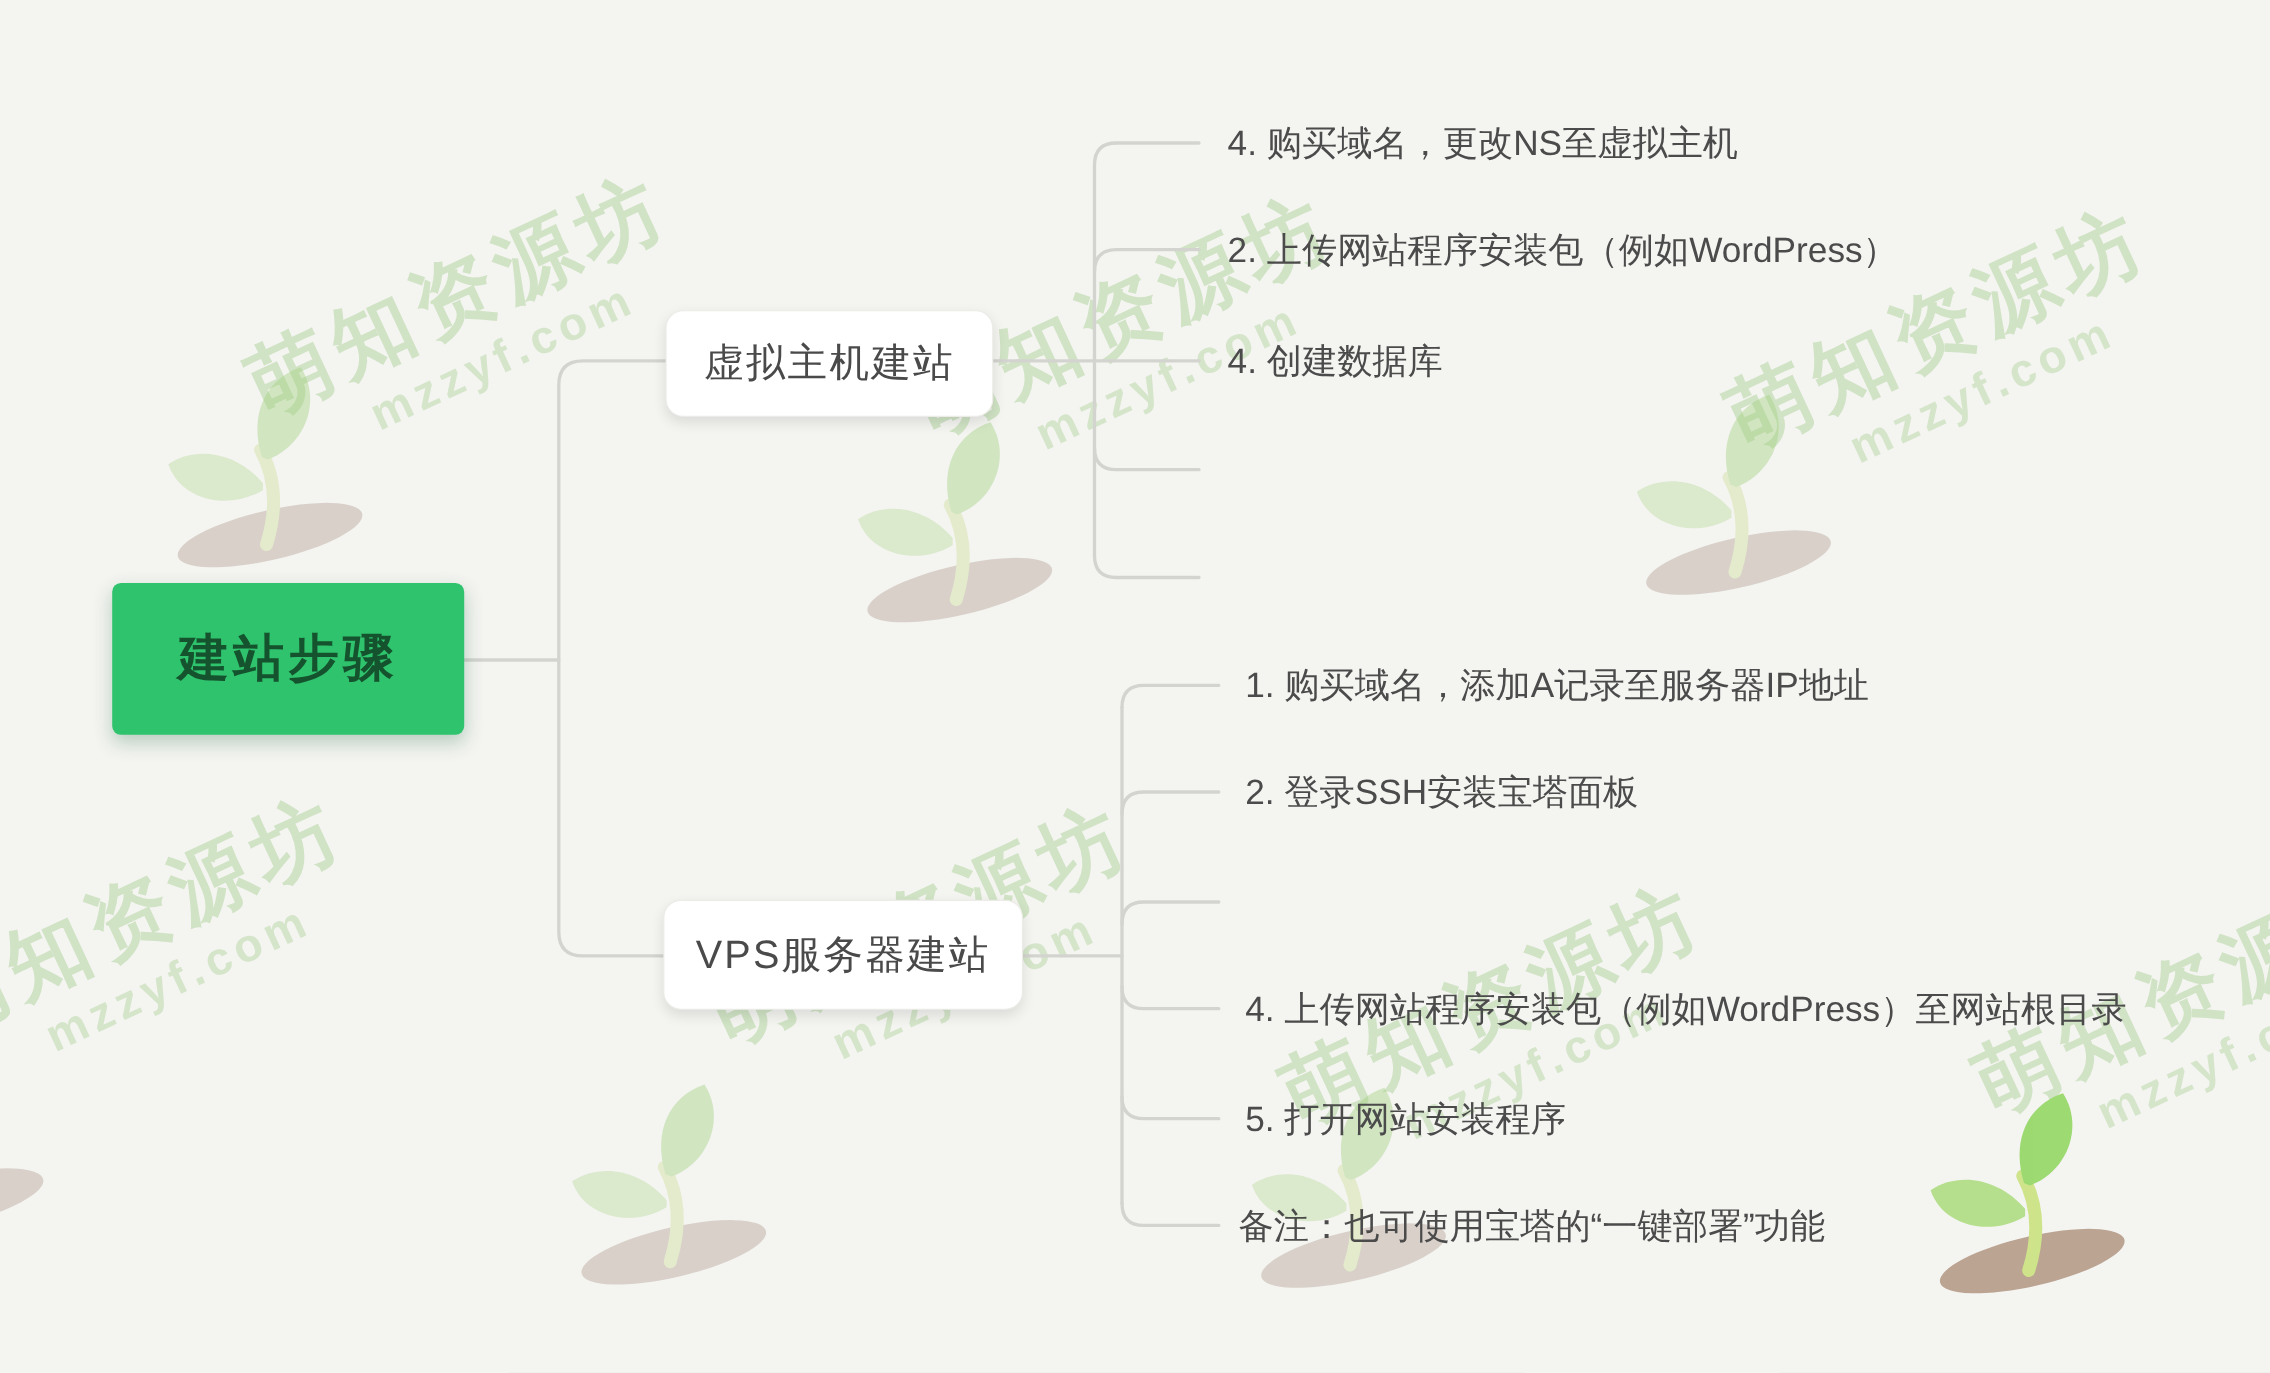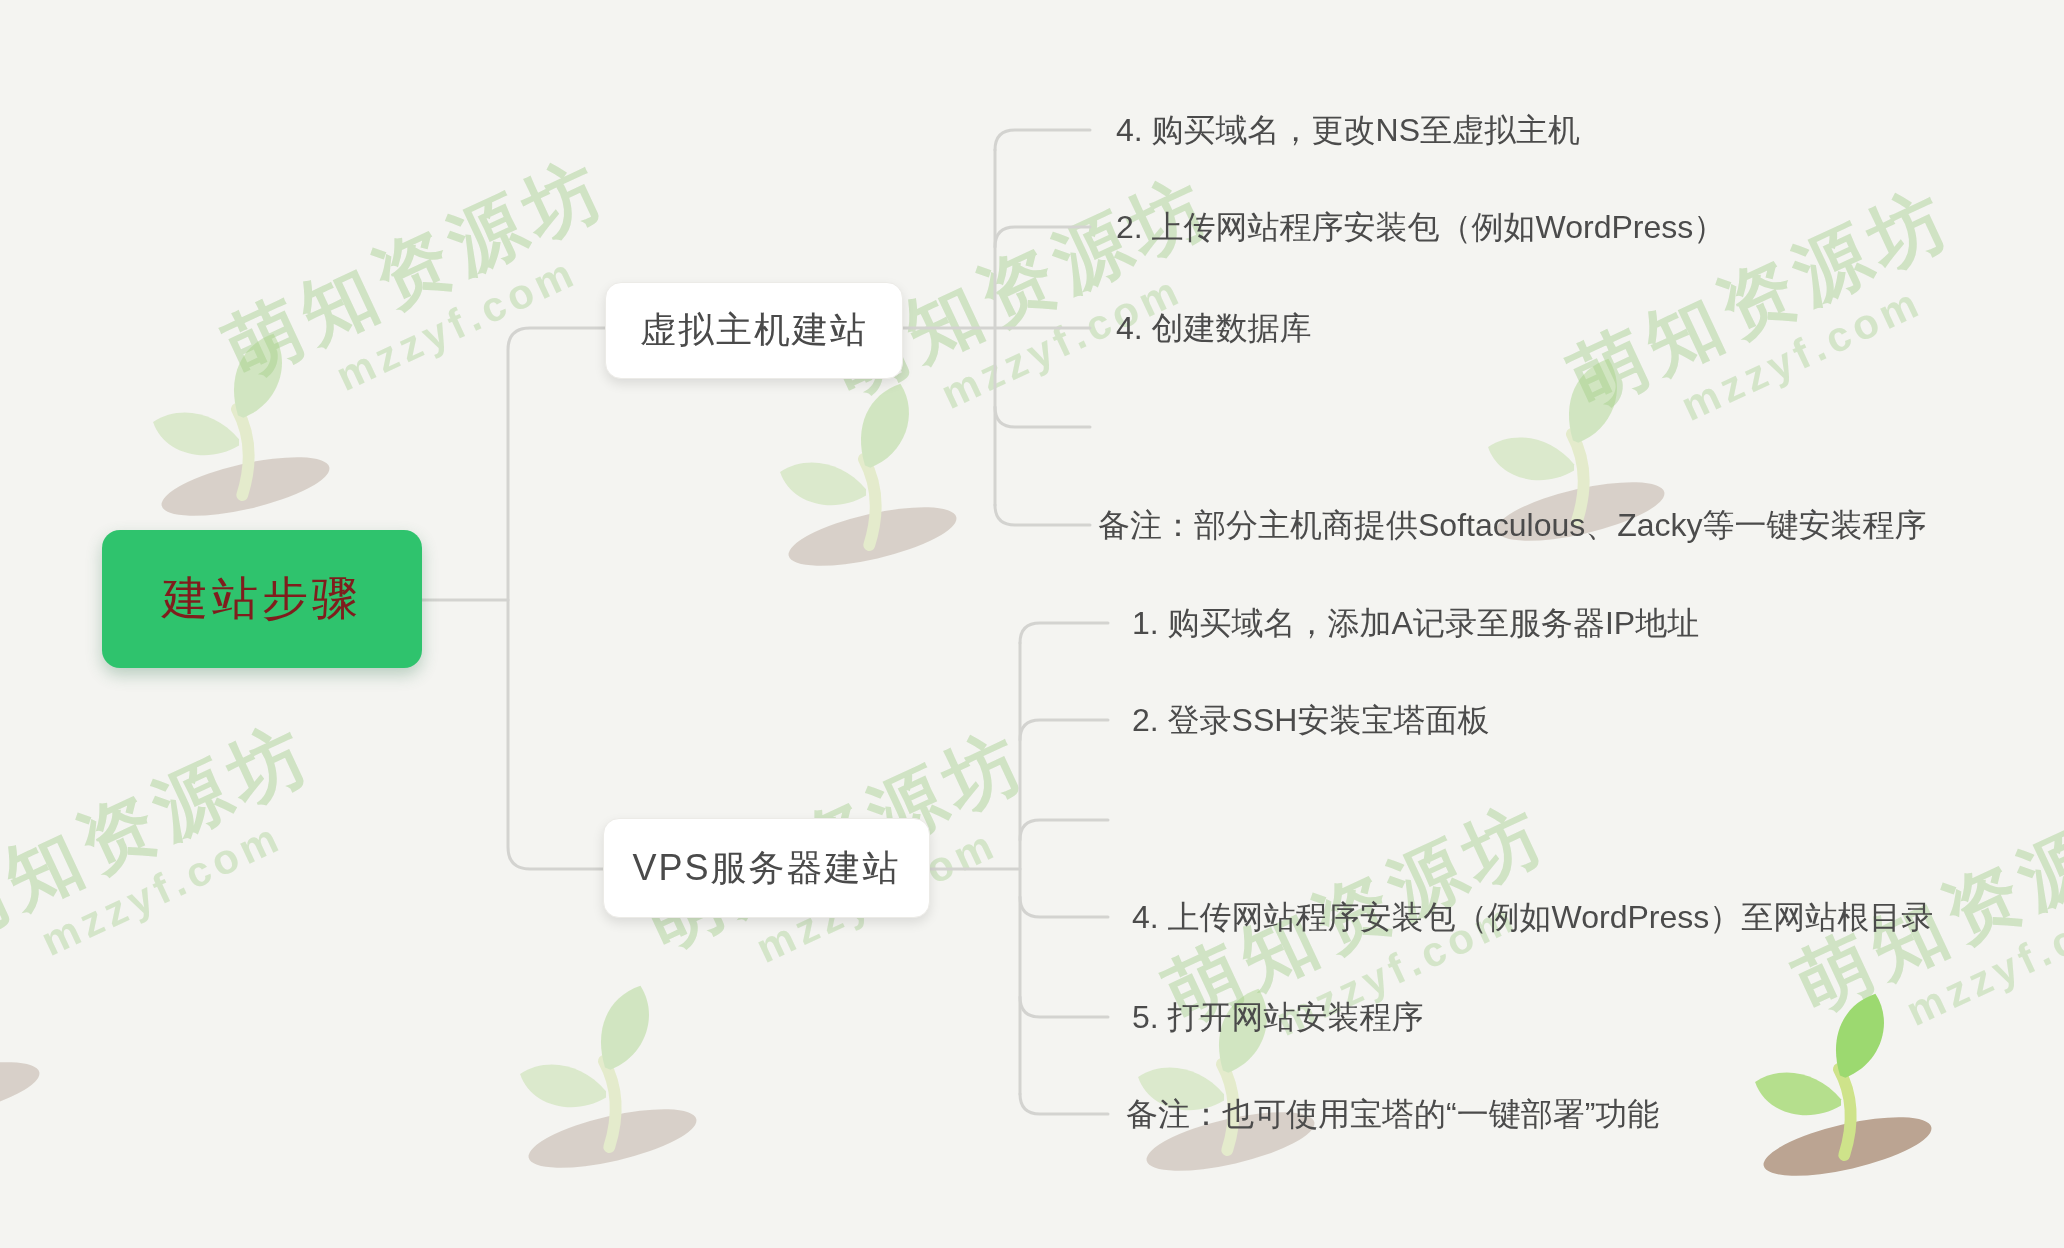--- a/index.html
+++ b/index.html
@@ -54,24 +54,24 @@
   .node{
     position:absolute;
     z-index:3;
     display:flex;align-items:center;justify-content:center;
     box-sizing:border-box;
     white-space:nowrap;
   }
   .node-root{
     left:102px;top:530px;width:320px;height:138px;
     background:#2fc36d;
-    border-radius:18px;
+    border-radius:8px;
     box-shadow:0 7px 16px rgba(50,120,80,0.30);
-    color:#7f1d1d;
-    font-size:46px;font-weight:normal;
+    color:#14532d;
+    font-size:46px;font-weight:bold;
     letter-spacing:4px;
   }
   .node-branch{
     background:#ffffff;
     border:1px solid #ecebe7;
     border-radius:16px;
     box-shadow:0 5px 12px rgba(0,0,0,0.10);
     color:#4a4a4a;
     font-size:36px;
     letter-spacing:2px;
@@ -187,21 +187,20 @@
     <span>虚拟主机建站</span>
   </div>
 
   <div class="node node-branch node-branch-2">
     <span>VPS服务器建站</span>
   </div>
 
   <div class="leaf" style="left:1116px;top:107px">4. 购买域名，更改NS至虚拟主机</div>
   <div class="leaf" style="left:1116px;top:204px">2. 上传网站程序安装包（例如WordPress）</div>
   <div class="leaf" style="left:1116px;top:305px">4. 创建数据库</div>
-  <div class="leaf" style="left:1098px;top:502px">备注：部分主机商提供Softaculous、Zacky等一键安装程序</div>
 
   <div class="leaf" style="left:1132px;top:600px">1. 购买域名，添加A记录至服务器IP地址</div>
   <div class="leaf" style="left:1132px;top:697px">2. 登录SSH安装宝塔面板</div>
   <div class="leaf" style="left:1132px;top:894px">4. 上传网站程序安装包（例如WordPress）至网站根目录</div>
   <div class="leaf" style="left:1132px;top:994px">5. 打开网站安装程序</div>
   <div class="leaf" style="left:1126px;top:1091px">备注：也可使用宝塔的“一键部署”功能</div>
 
 </div>
 
 </body></html>

